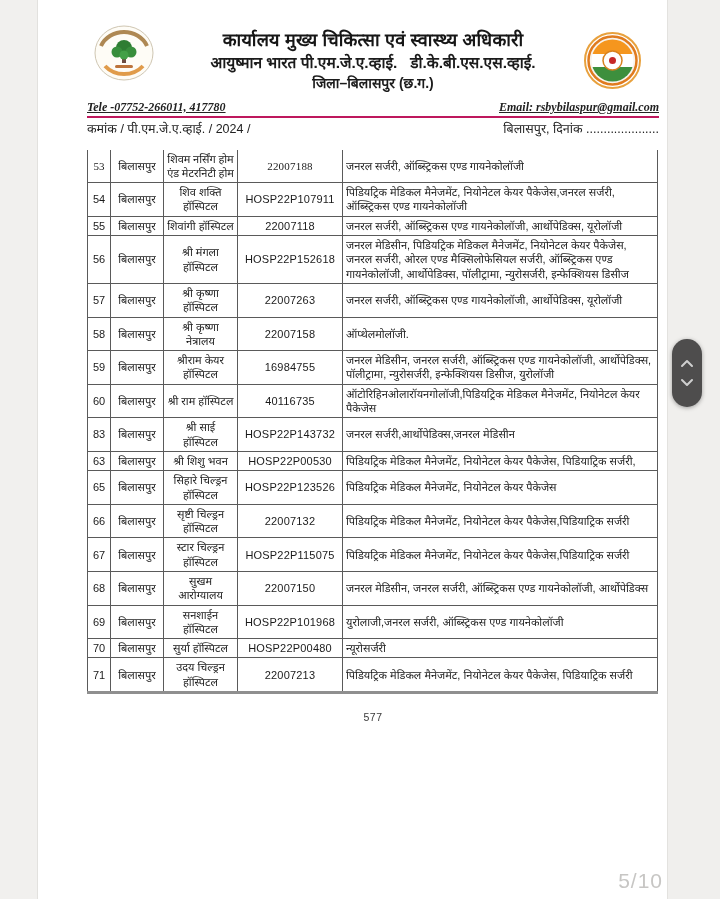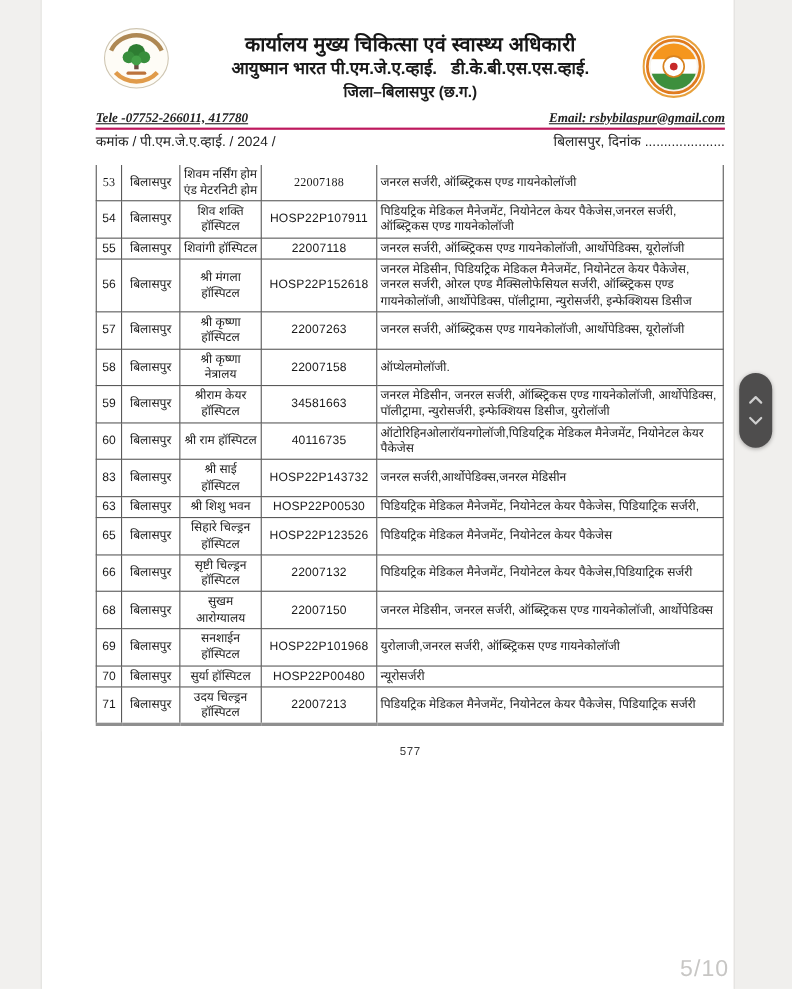--- a/index.html
+++ b/index.html
@@ -154,21 +154,21 @@
               <td class="col-sno">58</td>
               <td class="col-district">बिलासपुर</td>
               <td class="col-name">श्री कृष्णा नेत्रालय</td>
               <td class="col-code">22007158</td>
               <td class="col-specialties">ऑप्थेलमोलॉजी.</td>
             </tr>
             <tr>
               <td class="col-sno">59</td>
               <td class="col-district">बिलासपुर</td>
               <td class="col-name">श्रीराम केयर हॉस्पिटल</td>
-              <td class="col-code">34581663</td>
+              <td class="col-code">16984755</td>
               <td class="col-specialties">जनरल मेडिसीन, जनरल सर्जरी, ऑब्स्ट्रिकस एण्ड गायनेकोलॉजी, आर्थोपेडिक्स, पॉलीट्रामा, न्युरोसर्जरी, इन्फेक्शियस डिसीज, युरोलॉजी</td>
             </tr>
             <tr>
               <td class="col-sno">60</td>
               <td class="col-district">बिलासपुर</td>
               <td class="col-name">श्री राम हॉस्पिटल</td>
               <td class="col-code">40116735</td>
               <td class="col-specialties">ऑटोरिहिनओलारॉयनगोलॉजी,पिडियट्रिक मेडिकल मैनेजमेंट, नियोनेटल केयर पैकेजेस</td>
             </tr>
             <tr>
@@ -190,20 +190,27 @@
               <td class="col-district">बिलासपुर</td>
               <td class="col-name">सिहारे चिल्ड्रन हॉस्पिटल</td>
               <td class="col-code">HOSP22P123526</td>
               <td class="col-specialties">पिडियट्रिक मेडिकल मैनेजमेंट, नियोनेटल केयर पैकेजेस</td>
             </tr>
             <tr>
               <td class="col-sno">66</td>
               <td class="col-district">बिलासपुर</td>
               <td class="col-name">सृष्टी चिल्ड्रन हॉस्पिटल</td>
               <td class="col-code">22007132</td>
+              <td class="col-specialties">पिडियट्रिक मेडिकल मैनेजमेंट, नियोनेटल केयर पैकेजेस,पिडियाट्रिक सर्जरी</td>
+            </tr>
+            <tr>
+              <td class="col-sno">67</td>
+              <td class="col-district">बिलासपुर</td>
+              <td class="col-name">स्टार चिल्ड्रन हॉस्पिटल</td>
+              <td class="col-code">HOSP22P115075</td>
               <td class="col-specialties">पिडियट्रिक मेडिकल मैनेजमेंट, नियोनेटल केयर पैकेजेस,पिडियाट्रिक सर्जरी</td>
             </tr>
             <tr>
               <td class="col-sno">68</td>
               <td class="col-district">बिलासपुर</td>
               <td class="col-name">सुखम आरोग्यालय</td>
               <td class="col-code">22007150</td>
               <td class="col-specialties">जनरल मेडिसीन, जनरल सर्जरी, ऑब्स्ट्रिकस एण्ड गायनेकोलॉजी, आर्थोपेडिक्स</td>
             </tr>
             <tr>

